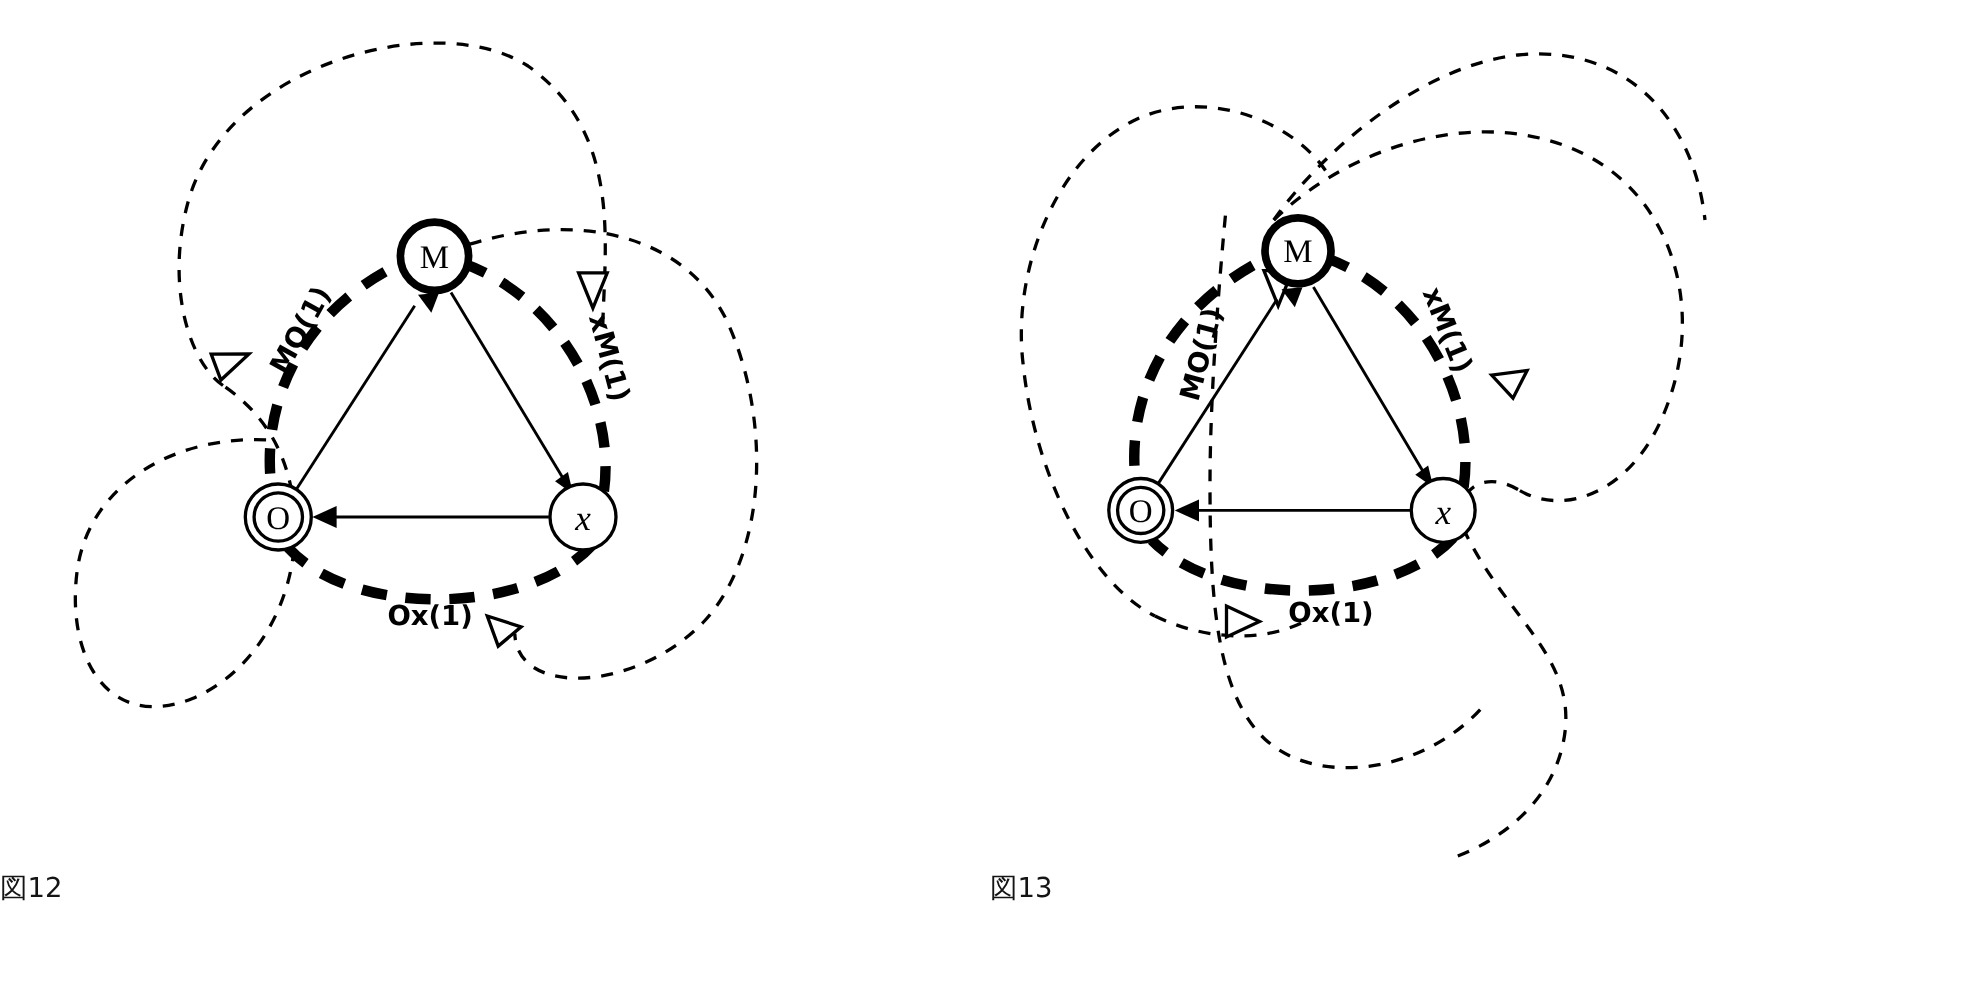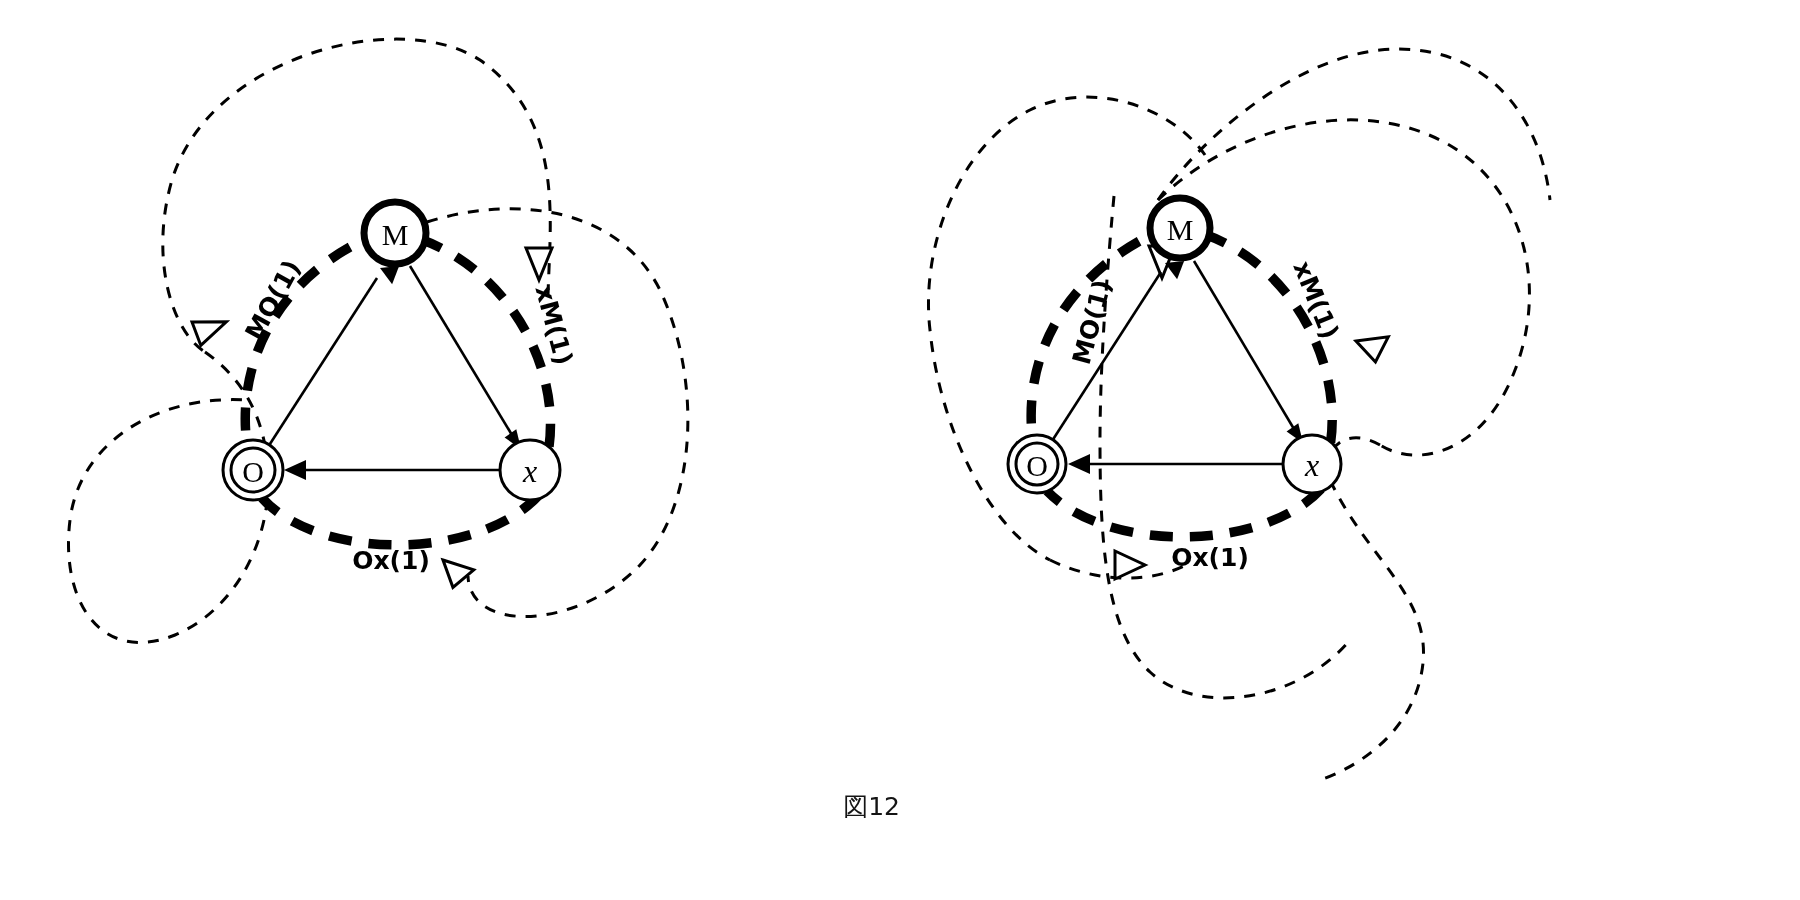--- a/index.html
+++ b/index.html
@@ -31,21 +31,21 @@
     position: absolute;
     top: 0; left: 0;
     width: 900px;
     height: 790px;
   }
   .caption {
     position: absolute;
     left: 0;
     width: 900px;
     top: 790px;
-    text-align: right;
+    text-align: left;
     font-family: "DejaVu Sans", "Liberation Sans", sans-serif;
     font-size: 25px;
     color: #141414;
     letter-spacing: 0px;
   }
   
   .thin-solid {
     fill: none;
     stroke: #000000;
     stroke-width: 2.6;
@@ -256,15 +256,16 @@
         <circle class="node-ring" cx="412" cy="464" r="29"></circle>
         <text class="node-label-italic" x="412" y="465">x</text>
       </g>
 
       <text class="arc-label" x="192" y="322" transform="rotate(-75 192 322)">MO(1)</text>
       <text class="arc-label" x="416" y="300" transform="rotate(68 416 300)">xM(1)</text>
       <text class="arc-label" x="310" y="557">Ox(1)</text>
 
     </svg>
 
+    <div class="caption">図13</div>
   </div>
 
 </div>
 
 </body></html>

